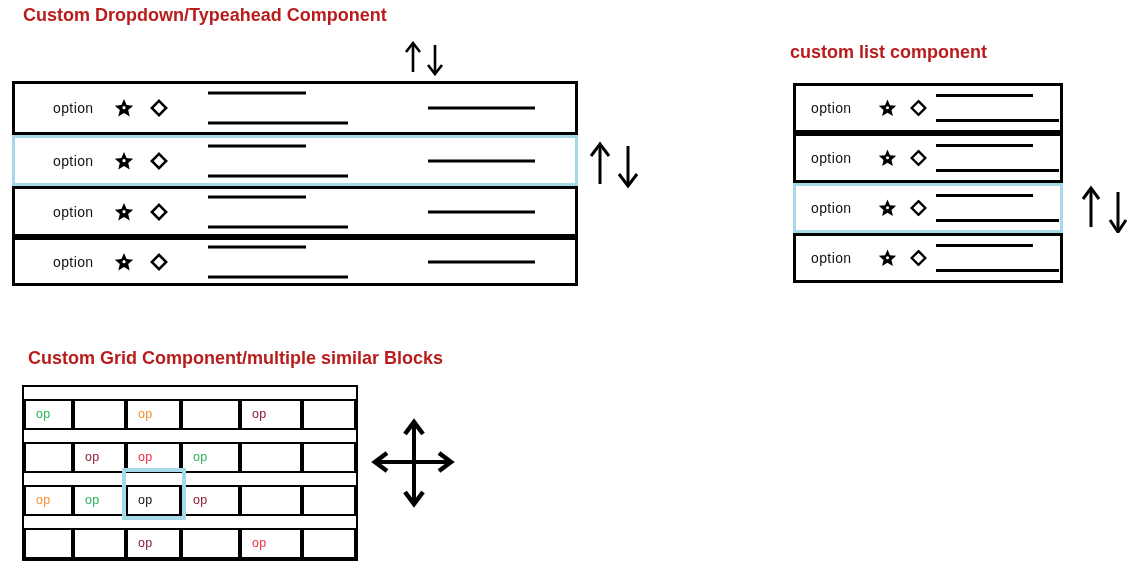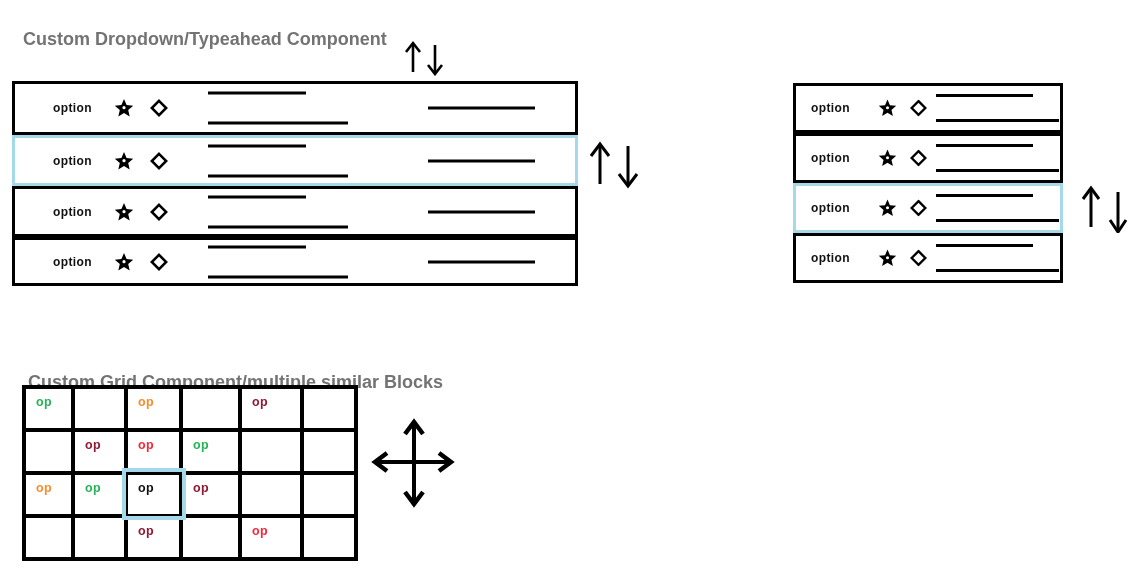--- a/index.html
+++ b/index.html
@@ -1,30 +1,30 @@
 <!DOCTYPE html>
 <html><head>
 <meta charset="utf-8">
 <style>
   html,body{margin:0;padding:0;background:#fff;}
   body{font-family:"Liberation Sans",sans-serif;color:#111;}
   .canvas{position:relative;width:1139px;height:571px;background:#fff;overflow:hidden;}
-  .title{position:absolute;font-weight:700;font-size:18px;color:#737373;white-space:nowrap;margin-top:24px;}
+  .title{position:absolute;font-weight:700;font-size:18px;color:#b91c1c;white-space:nowrap;}
 
   
   .box{position:absolute;background:#fff;border:3px solid #000;box-sizing:border-box;}
   .dd-textbox{left:13px;top:38px;width:382px;height:43px;display:flex;align-items:center;
               padding-left:15px;font-size:12.5px;font-weight:700;}
   .row{position:absolute;background:#fff;border:3px solid #000;box-sizing:border-box;}
   .row.sel{border-color:#a5d9e9;}
   .dd-row{left:12px;width:566px;}
   .l-row{left:793px;width:270px;height:50px;}
 
   .opt-label{position:absolute;left:38px;top:50%;transform:translateY(-50%);
-             font-weight:700;font-size:12px;letter-spacing:.4px;}
+             font-weight:400;font-size:14px;letter-spacing:.4px;}
   .icon{position:absolute;top:50%;transform:translateY(-50%);line-height:0;}
   .dd-row .icon.star{left:99px;} .dd-row .icon.diamond{left:135px;}
   .pl-lines{position:absolute;top:50%;transform:translateY(-50%);}
   .pl-lines .l1{position:absolute;left:0;top:0;height:3px;background:#000;display:block;}
   .pl-lines .l2{position:absolute;left:0;bottom:0;height:3px;background:#000;display:block;}
   .dd-row .pl-lines{left:193px;width:140px;height:33px;}
   .dd-row .pl-lines .l1{width:98px;} .dd-row .pl-lines .l2{width:140px;}
   .pl-right{position:absolute;left:413px;top:50%;transform:translateY(-50%);
             height:3px;width:107px;background:#000;}
 
@@ -36,21 +36,21 @@
   .pag{left:12px;top:286px;width:566px;height:28px;display:flex;align-items:center;
        padding:0 38px 0 10px;box-sizing:border-box;font-weight:700;font-size:12.5px;}
   .pag .pg-label{margin-right:auto;}
   .pag .pg-next{margin-right:18px;cursor:pointer;}
   .pag .pg-prev{cursor:pointer;}
 
   
   .grid{position:absolute;left:22px;top:385px;border:2px solid #000;background:#fff;
         display:grid;grid-template-columns:49px 53px 55px 59px 62px 54px;grid-auto-rows:43px;}
   .gcell{border:2px solid #000;box-sizing:border-box;padding:6px 0 0 10px;
-         font-weight:700;font-size:12.5px;letter-spacing:.3px;background:#fff;}
+         font-weight:400;font-size:12.5px;letter-spacing:.3px;background:#fff;margin-top:12px;}
   [data-color="green"]{color:#27b357;}
   [data-color="orange"]{color:#f78d2b;}
   [data-color="maroon"]{color:#8e1a33;}
   [data-color="red"]{color:#f2293d;}
   [data-color="black"]{color:#111;}
   .gsel{position:absolute;left:122px;top:468px;width:64px;height:52px;
         border:4px solid #a5d9e9;box-sizing:border-box;pointer-events:none;}
 
   
   .tb-arrows{position:absolute;left:401px;top:39px;line-height:0;}
@@ -158,20 +158,21 @@
   <span class="dd-arrows">
     <svg width="58" height="50" viewBox="0 0 58 50">
       <line x1="15" y1="45" x2="15" y2="7" stroke="#000" stroke-width="3"></line>
       <polyline points="6,17 15,5 24,17" fill="none" stroke="#000" stroke-width="3"></polyline>
       <line x1="43" y1="7" x2="43" y2="45" stroke="#000" stroke-width="3"></line>
       <polyline points="34,35 43,47 52,35" fill="none" stroke="#000" stroke-width="3"></polyline>
     </svg>
   </span>
 
 
+  <div class="title" style="left:790px;top:42px;">custom list component</div>
 
   <div class="row l-row" style="top:83px;">
     <span class="opt-label">option</span>
     <span class="icon star">
       <svg width="19" height="18" viewBox="0 0 20 19">
           <path d="M10 .5 12.6 6.6 19.2 7.2 14.2 11.5 15.7 18 10 14.5 4.3 18 5.8 11.5 .8 7.2 7.4 6.6Z" fill="#000"></path>
           <circle cx="10" cy="9.2" r="1.6" fill="#fff"></circle>
         </svg>
     </span>
     <span class="icon diamond">

